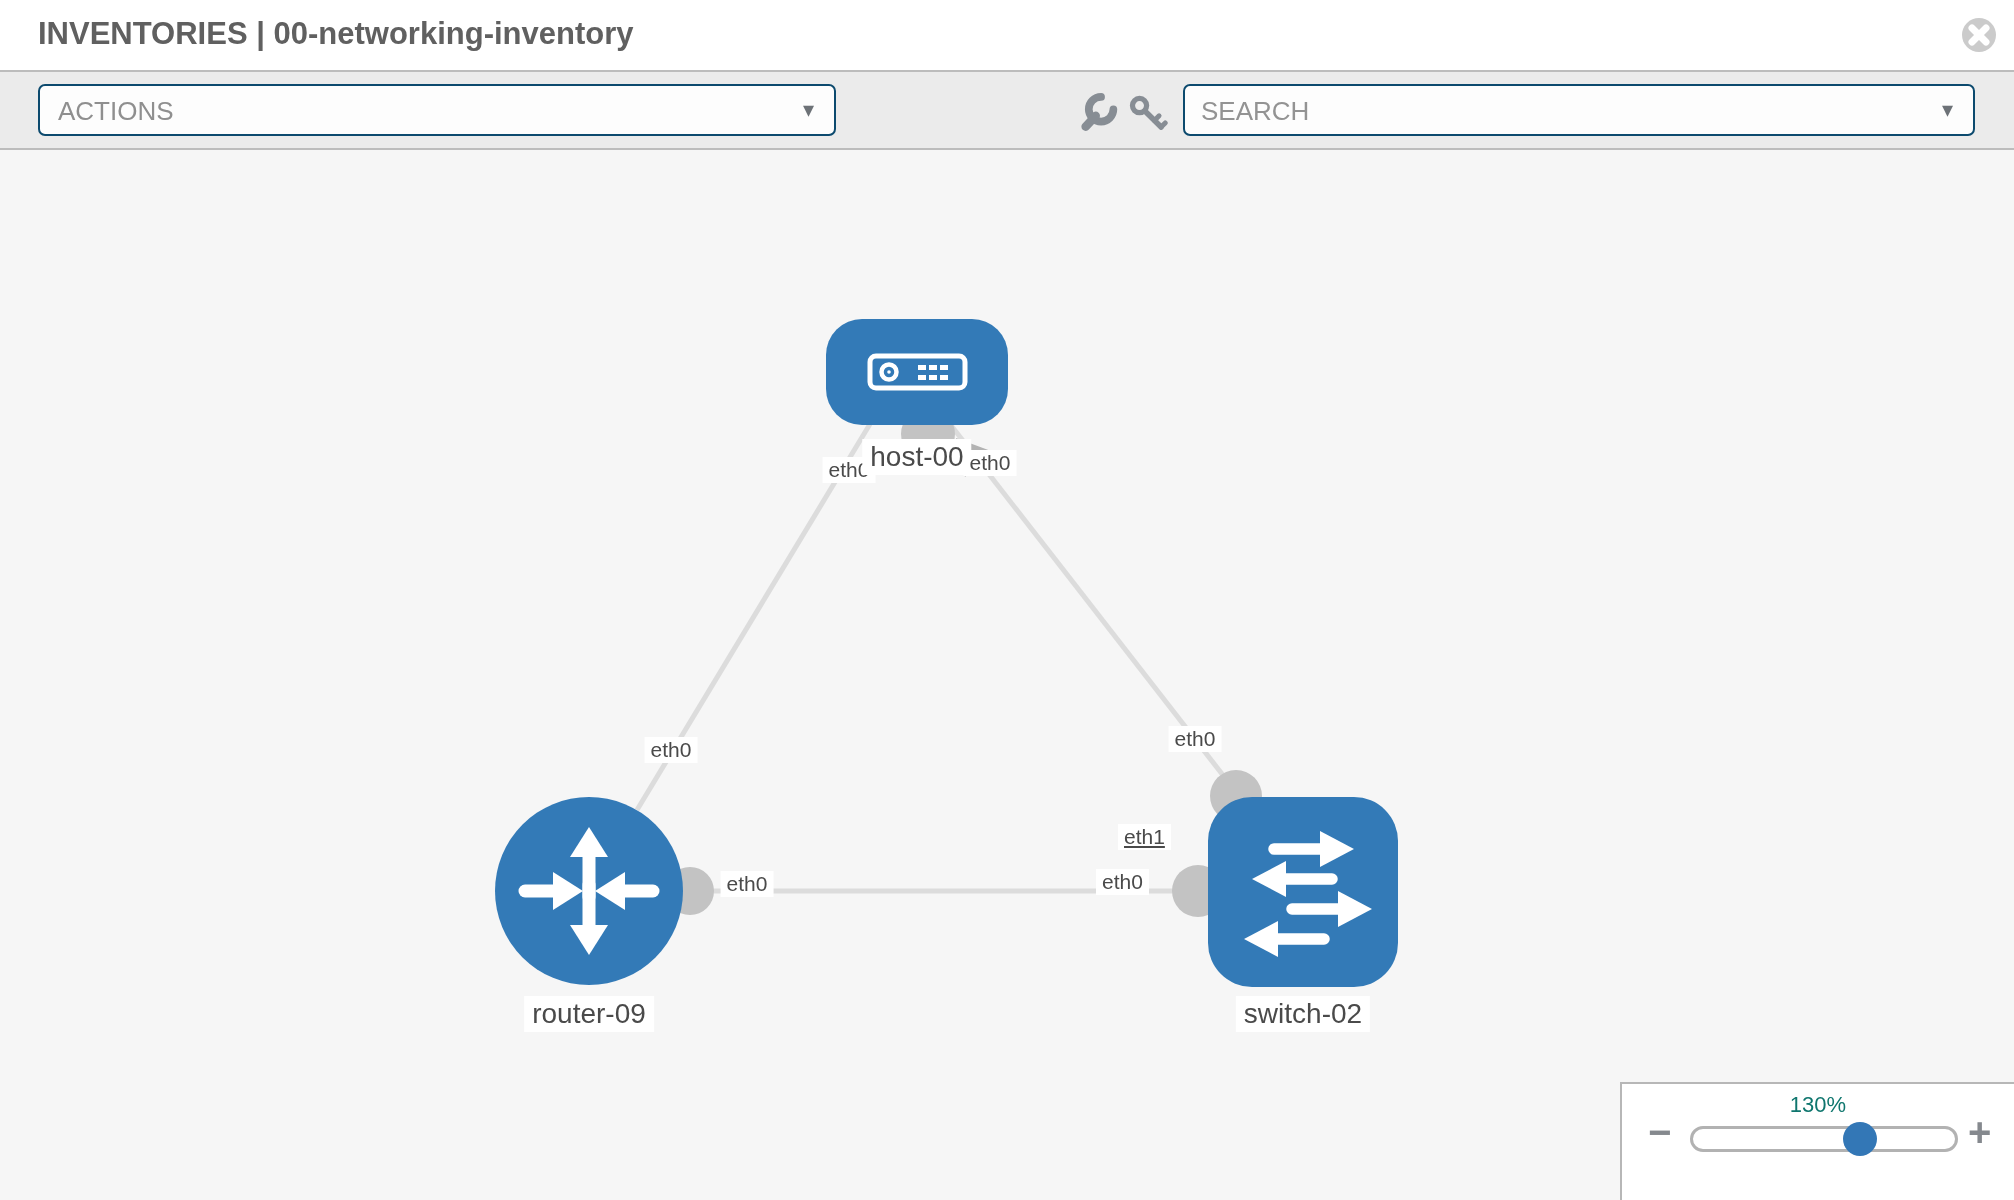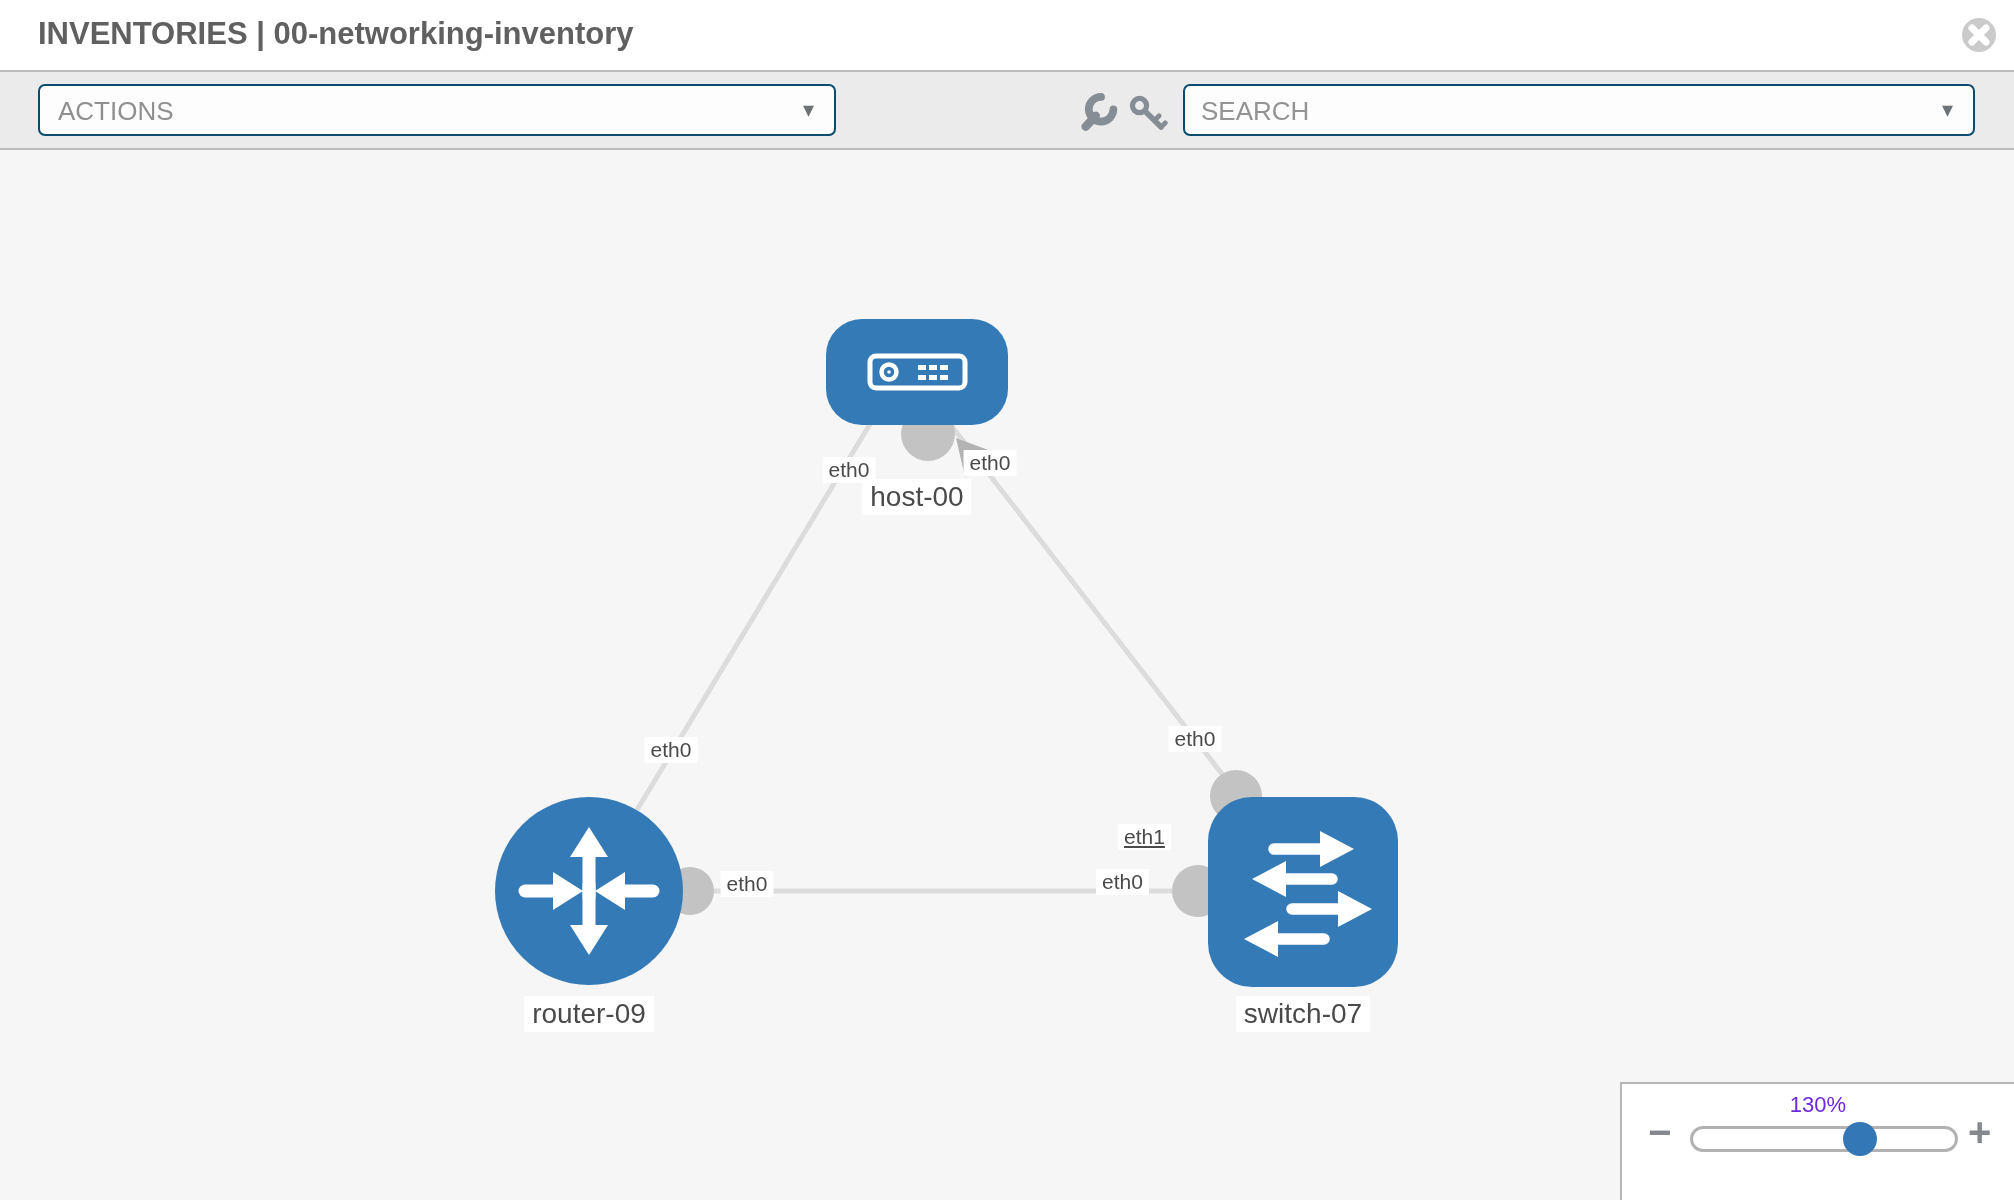--- a/index.html
+++ b/index.html
@@ -37,21 +37,21 @@
   .node svg{position:absolute;left:0;top:0;width:100%;height:100%;}
 
   .lbl{position:absolute;background:#ffffff;color:#4a4a4a;white-space:nowrap;}
   .node-label{font-size:28px;padding:2px 8px;transform:translate(-50%,-50%);}
   .port-label{font-size:21px;padding:1px 6px;transform:translate(-50%,-50%);}
   .port-label.anchored{transform:none;}
 
   
   .zoom-panel{position:absolute;left:1620px;top:1082px;width:394px;height:118px;background:#ffffff;
     border-left:2px solid #b7b7b7;border-top:2px solid #b7b7b7;box-sizing:border-box;}
-  .zoom-level{position:absolute;left:0;top:8px;width:100%;text-align:center;font-size:22px;color:#6d28d9;}
+  .zoom-level{position:absolute;left:0;top:8px;width:100%;text-align:center;font-size:22px;color:#0f766e;}
   .zoom-minus,.zoom-plus{position:absolute;top:28px;font-size:40px;font-weight:700;color:#85898e;
     cursor:pointer;line-height:40px;}
   .zoom-minus{left:26px;}
   .zoom-plus{left:346px;}
   .zoom-track{position:absolute;left:68px;top:42px;width:268px;height:26px;background:#ffffff;
     border:3px solid #b2b2b2;border-radius:16px;box-sizing:border-box;cursor:pointer;}
   .zoom-thumb{position:absolute;left:150px;top:-7px;width:34px;height:34px;border-radius:50%;
     background:#3377b6;cursor:grab;}
 </style>
 </head>
@@ -143,29 +143,29 @@
       <line x1="124" y1="82" x2="74" y2="82" stroke="#ffffff" stroke-width="11.5" stroke-linecap="round"></line>
       <polygon points="44,82 78,64 78,100" fill="#ffffff"></polygon>
       <line x1="84" y1="112" x2="134" y2="112" stroke="#ffffff" stroke-width="11.5" stroke-linecap="round"></line>
       <polygon points="164,112 130,94 130,130" fill="#ffffff"></polygon>
       <line x1="116" y1="142" x2="66" y2="142" stroke="#ffffff" stroke-width="11.5" stroke-linecap="round"></line>
       <polygon points="36,142 70,124 70,160" fill="#ffffff"></polygon>
     </svg>
   </div>
 
   <span class="lbl port-label" style="left:849px;top:470px;">eth0</span>
-  <span class="lbl node-label" style="left:917px;top:457px;margin-top:40px;">host-00</span>
+  <span class="lbl node-label" style="left:917px;top:457px;">host-00</span>
   <span class="lbl port-label" style="left:990px;top:463px;">eth0</span>
   <span class="lbl port-label" style="left:671px;top:750px;">eth0</span>
   <span class="lbl port-label" style="left:1195px;top:739px;">eth0</span>
   <span class="lbl port-label" style="left:747px;top:884px;">eth0</span>
   <span class="lbl port-label anchored" style="left:1096px;top:869px;">eth0</span>
   <span class="lbl port-label anchored" style="left:1118px;top:824px;text-decoration:underline;">eth1</span>
   <span class="lbl node-label" style="left:589px;top:1014px;">router-09</span>
-  <span class="lbl node-label" style="left:1303px;top:1014px;">switch-07</span>
+  <span class="lbl node-label" style="left:1303px;top:1014px;">switch-02</span>
 
   <div class="zoom-panel">
     <div class="zoom-level">130%</div>
     <div class="zoom-minus">−</div>
     <div class="zoom-track">
       <div class="zoom-thumb"></div>
     </div>
     <div class="zoom-plus">+</div>
   </div>
 

